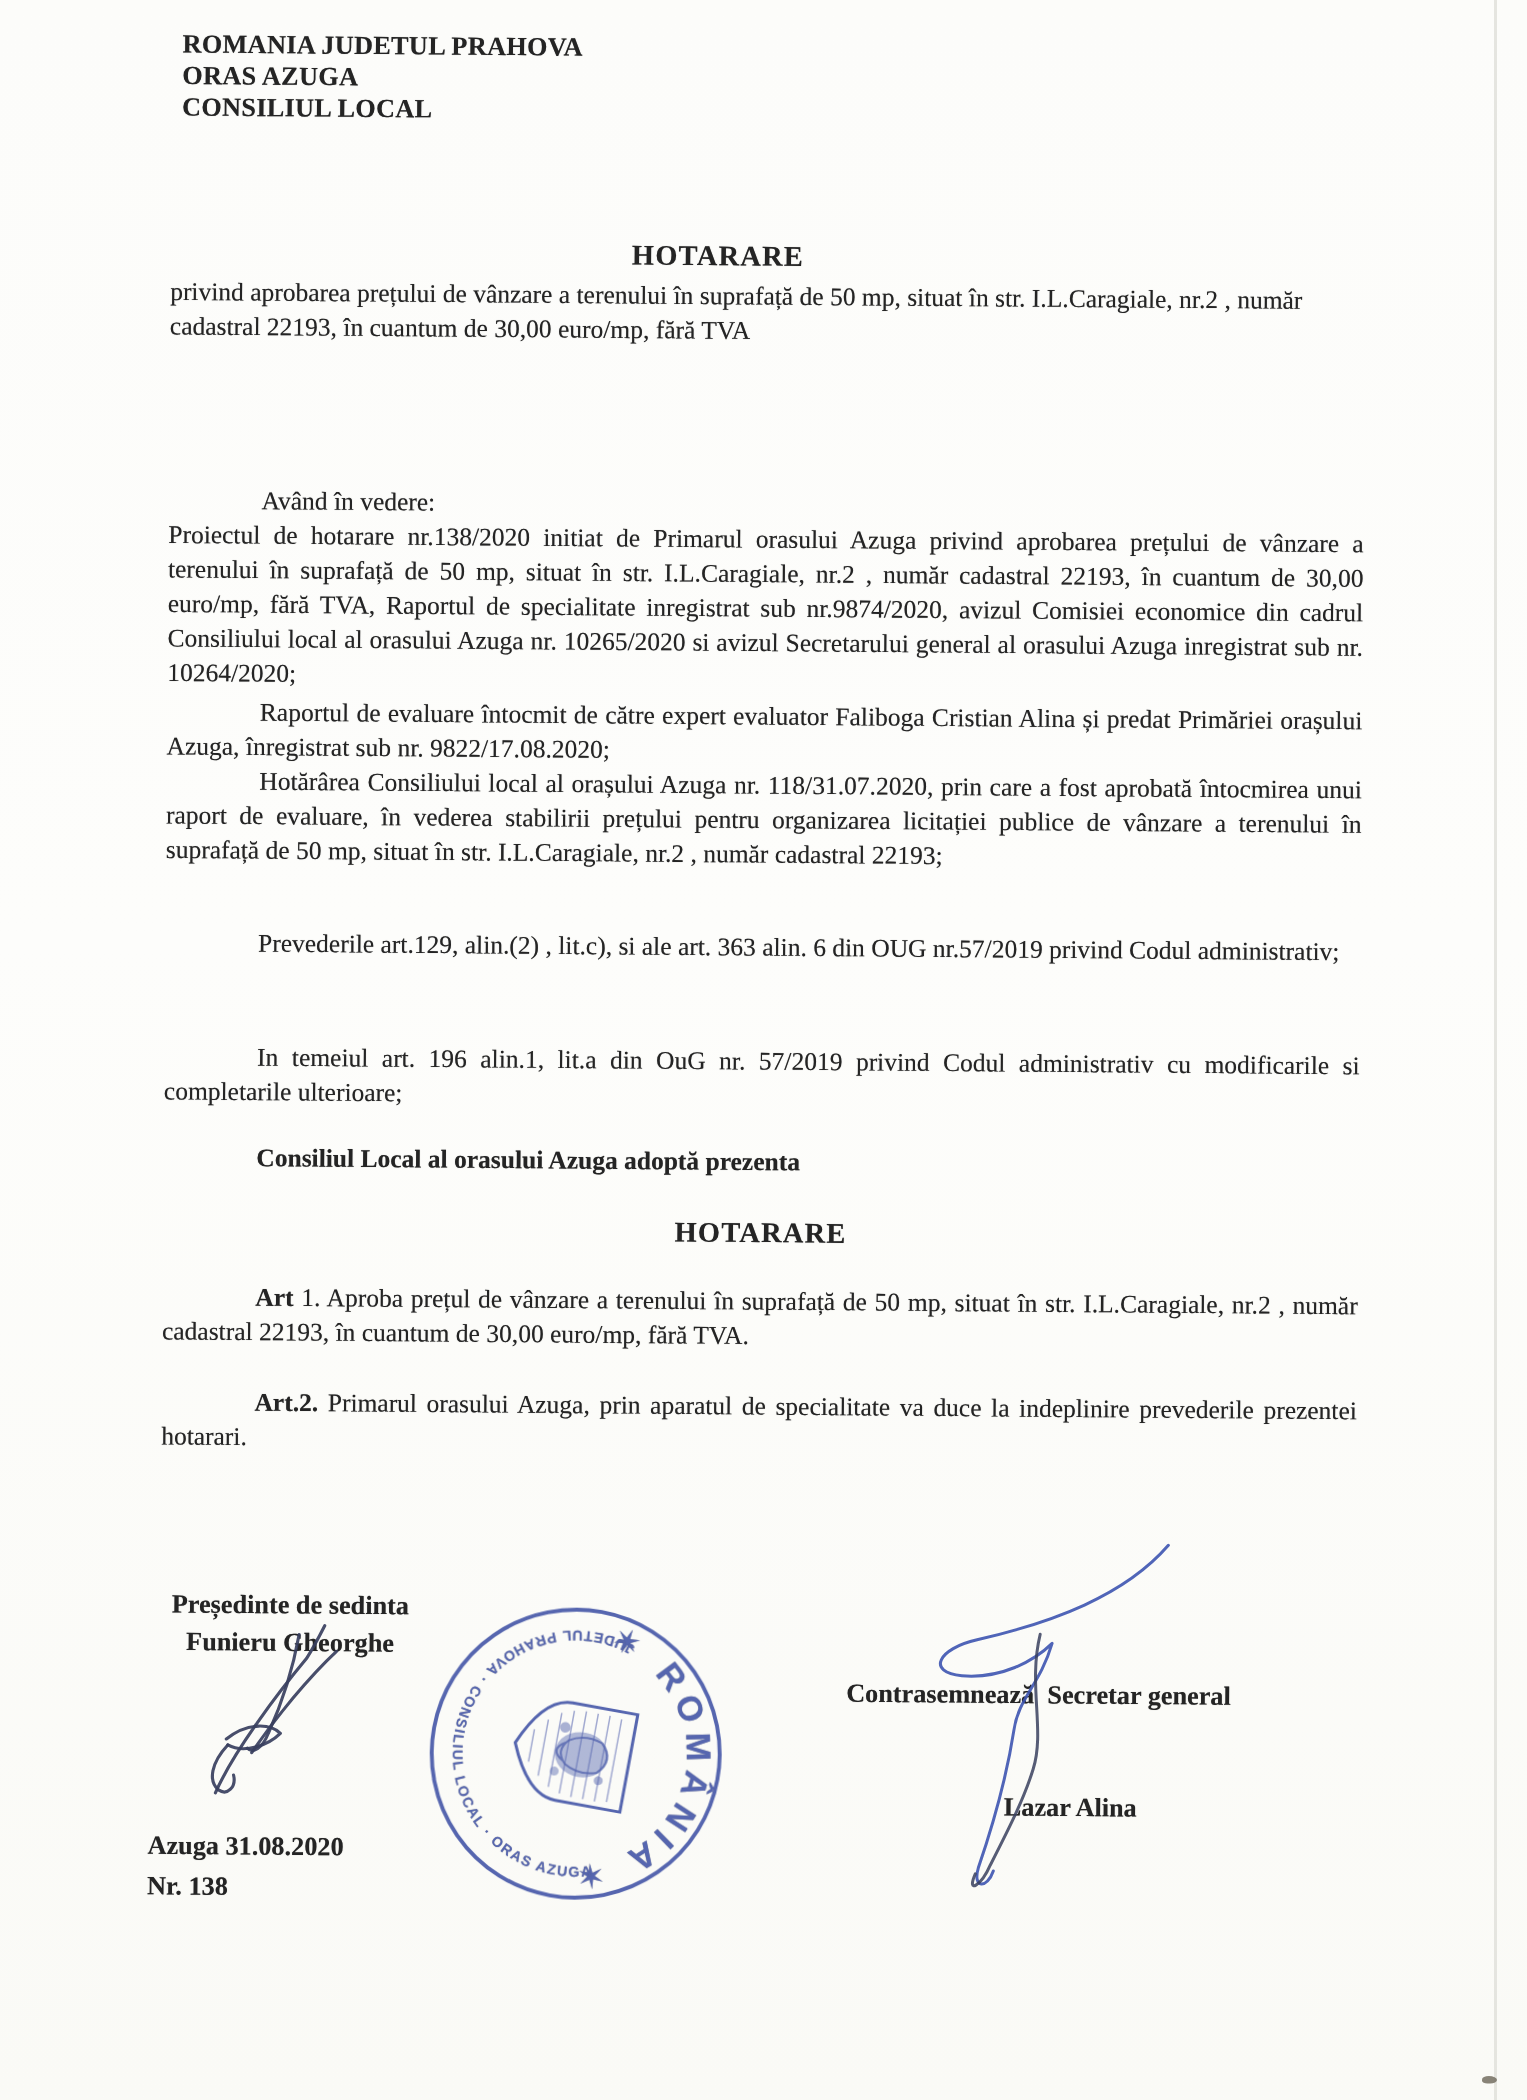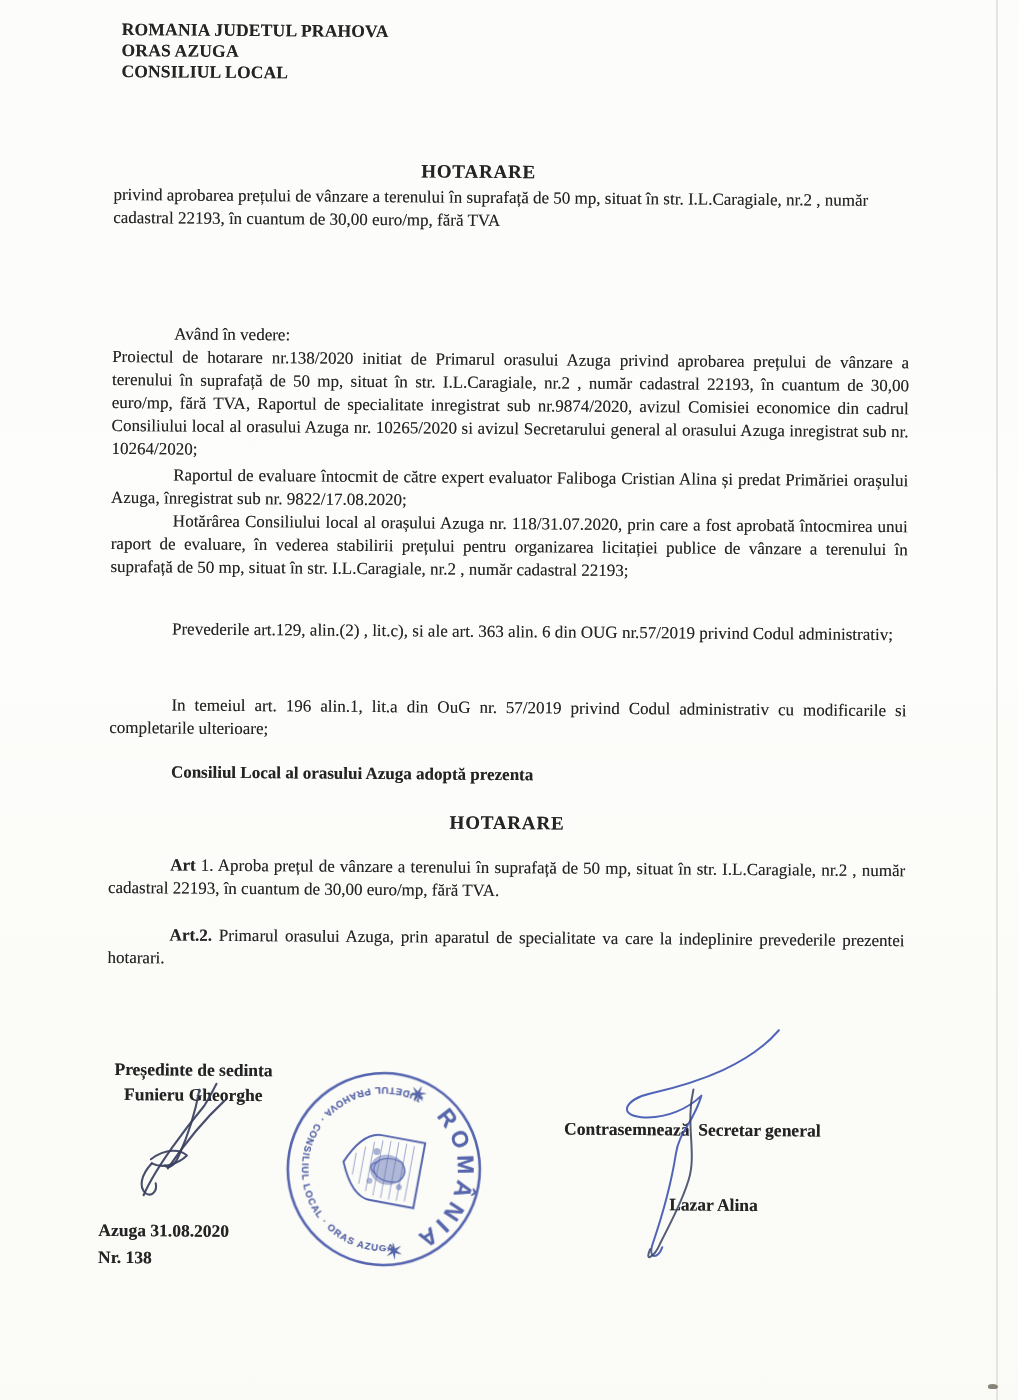--- a/index.html
+++ b/index.html
@@ -79,21 +79,21 @@
     <div class="para indent" style="top:512px;">Hotărârea Consiliului local al orașului Azuga nr. 118/31.07.2020, prin care a fost aprobată întocmirea unui raport  de evaluare, în vederea stabilirii prețului pentru organizarea licitației publice de vânzare a  terenului în suprafață de 50 mp, situat în str. I.L.Caragiale, nr.2 , număr cadastral 22193;</div>
     <div class="para indent" style="top:620px;">Prevederile art.129, alin.(2) , lit.c), si ale art. 363 alin. 6 din OUG nr.57/2019 privind Codul administrativ;</div>
     <div class="para indent" style="top:696px;">In temeiul art. 196 alin.1, lit.a din OuG nr. 57/2019 privind Codul administrativ cu modificarile si completarile ulterioare;</div>
 
     <div class="para indent bold noj" style="top:763px;">Consiliul Local al orasului Azuga adoptă prezenta</div>
 
     <div class="doc-title2">HOTARARE</div>
 
     <p class="para indent" style="top:856px;margin:0;"><b>Art</b><span> 1. Aproba prețul de vânzare a terenului în suprafață de 50 mp, situat în str. I.L.Caragiale, nr.2 , număr cadastral 22193, în cuantum de  30,00  euro/mp, fără TVA.</span></p>
 
-    <p class="para indent" style="top:926px;margin:0;"><b>Art.2.</b><span> Primarul orasului Azuga, prin aparatul de specialitate va care la indeplinire prevederile prezentei hotarari.</span></p>
+    <p class="para indent" style="top:926px;margin:0;"><b>Art.2.</b><span> Primarul orasului Azuga, prin aparatul de specialitate va duce la indeplinire prevederile prezentei hotarari.</span></p>
 
     <div class="sig-left">
       <div>Președinte de sedinta</div>
       <div>Funieru Gheorghe</div>
     </div>
 
     <svg class="autograph sigA" style="left:125px;top:1075px;" width="170" height="130" viewBox="0 0 170 130">
       <path d="M 28,123 C 40,95 70,55 88,33 C 93,25 97,17 100,11"></path>
       <path d="M 83,17 C 79,40 71,65 63,83 C 59,93 53,97 49,93"></path>
       <path d="M 35,87 C 50,75 65,77 71,83 C 63,91 47,97 36,91"></path>

